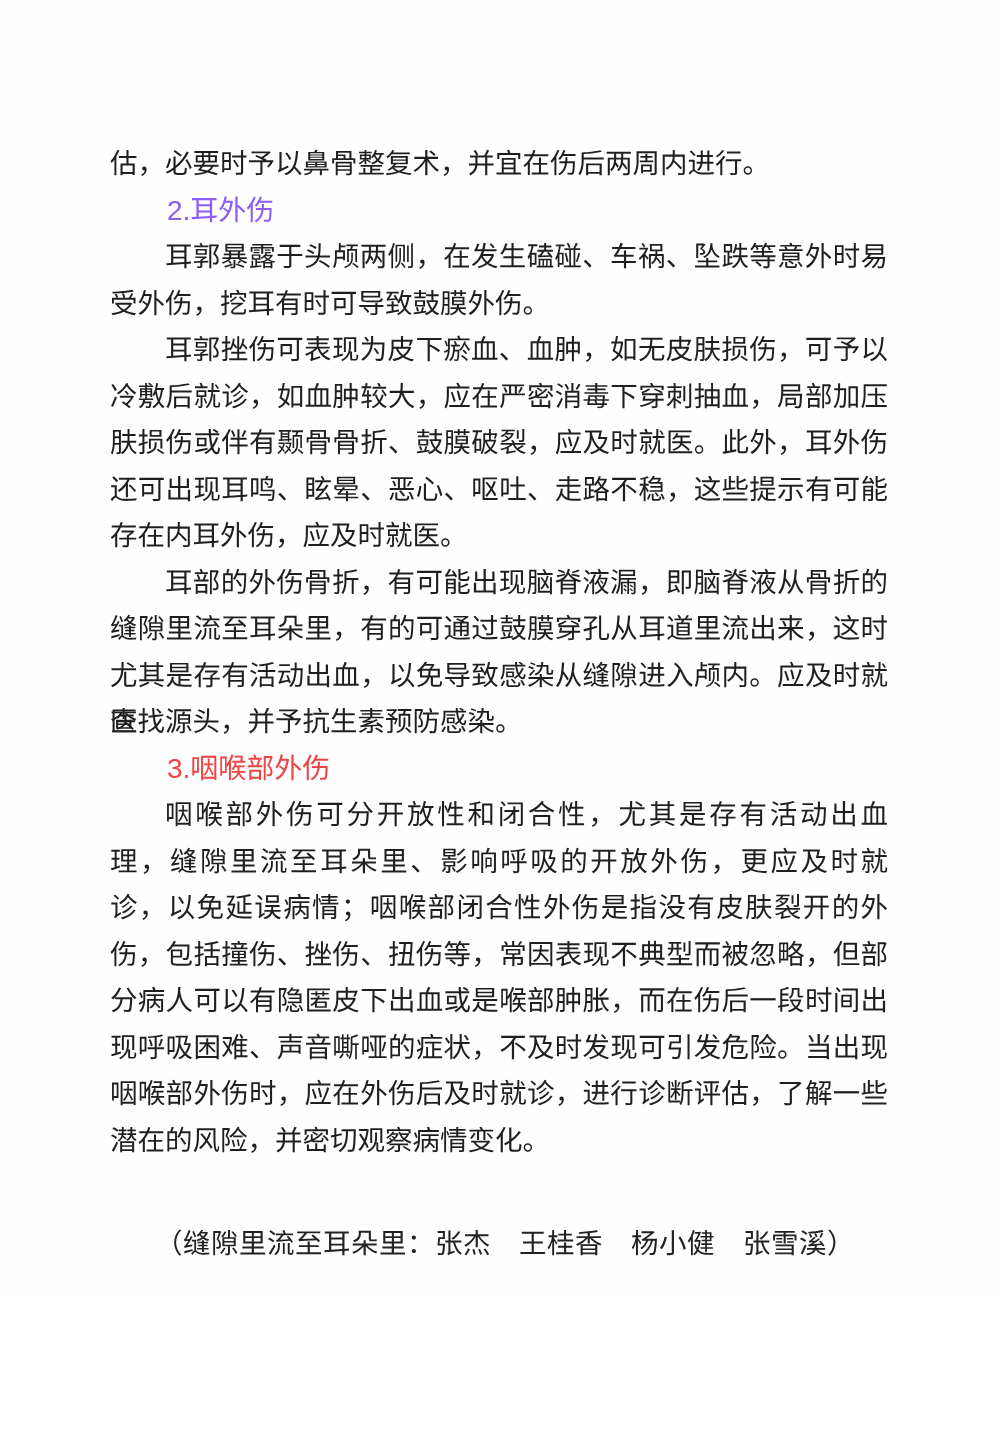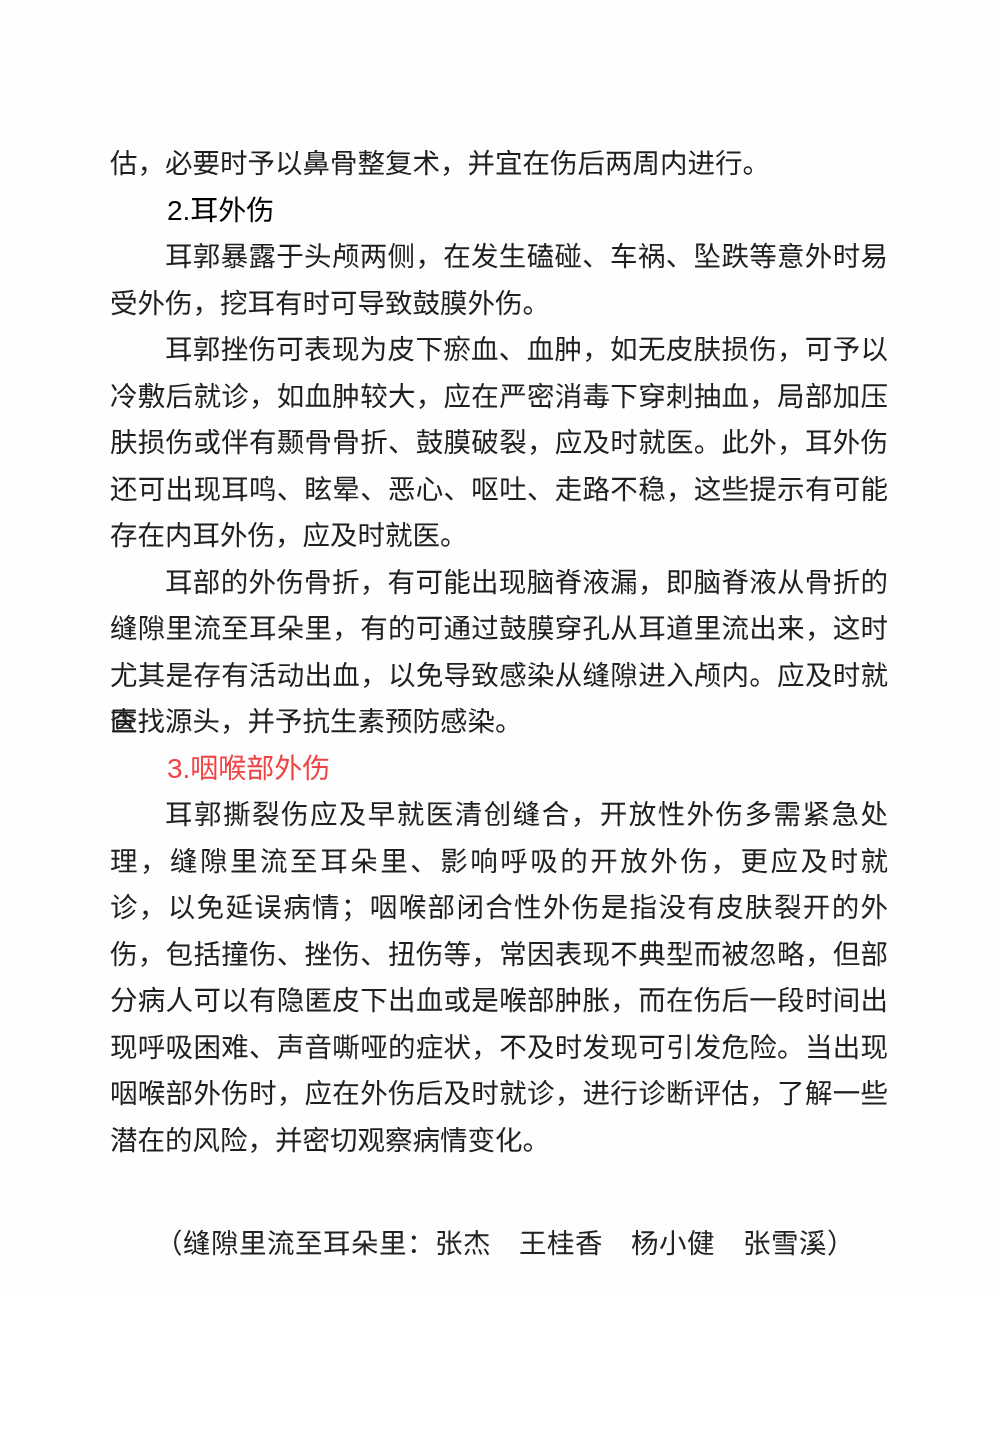--- a/index.html
+++ b/index.html
@@ -71,34 +71,34 @@
     line-height: 30px;
     color: #3f4954;
   }
 </style>
 </head>
 <body>
 
 <div class="page" style="background: rgb(254, 254, 254);">
   <div class="text-block">
       <div class="line end">估，必要时予以鼻骨整复术，并宜在伤后两周内进行。</div>
-      <div class="line heading" style="color: #000000;">2.耳外伤</div>
+      <div class="line heading" style="color: #8b5cf6;">2.耳外伤</div>
       <div class="line start">耳郭暴露于头颅两侧，在发生磕碰、车祸、坠跌等意外时易</div>
       <div class="line end">受外伤，挖耳有时可导致鼓膜外伤。</div>
       <div class="line start">耳郭挫伤可表现为皮下瘀血、血肿，如无皮肤损伤，可予以</div>
       <div class="line fill">冷敷后就诊，如血肿较大，应在严密消毒下穿刺抽血，局部加压</div>
       <div class="line fill">肤损伤或伴有颞骨骨折、鼓膜破裂，应及时就医。此外，耳外伤</div>
       <div class="line fill">还可出现耳鸣、眩晕、恶心、呕吐、走路不稳，这些提示有可能</div>
       <div class="line end">存在内耳外伤，应及时就医。</div>
       <div class="line start">耳部的外伤骨折，有可能出现脑脊液漏，即脑脊液从骨折的</div>
       <div class="line fill">缝隙里流至耳朵里，有的可通过鼓膜穿孔从耳道里流出来，这时</div>
       <div class="line fill">尤其是存有活动出血，以免导致感染从缝隙进入颅内。应及时就医</div>
       <div class="line end">查找源头，并予抗生素预防感染。</div>
       <div class="line heading" style="color: #ef4444;">3.咽喉部外伤</div>
-      <div class="line start">耳郭撕裂伤应及早就医清创缝合，开放性外伤多需紧急处</div>
+      <div class="line start">咽喉部外伤可分开放性和闭合性，尤其是存有活动出血</div>
       <div class="line fill">理，缝隙里流至耳朵里、影响呼吸的开放外伤，更应及时就</div>
       <div class="line fill">诊，以免延误病情；咽喉部闭合性外伤是指没有皮肤裂开的外</div>
       <div class="line fill">伤，包括撞伤、挫伤、扭伤等，常因表现不典型而被忽略，但部</div>
       <div class="line fill">分病人可以有隐匿皮下出血或是喉部肿胀，而在伤后一段时间出</div>
       <div class="line fill">现呼吸困难、声音嘶哑的症状，不及时发现可引发危险。当出现</div>
       <div class="line fill">咽喉部外伤时，应在外伤后及时就诊，进行诊断评估，了解一些</div>
       <div class="line end">潜在的风险，并密切观察病情变化。</div>
       <div class="line blank"></div>
       <div class="line signature">（缝隙里流至耳朵里：张杰　王桂香　杨小健　张雪溪）</div>
     </div>

